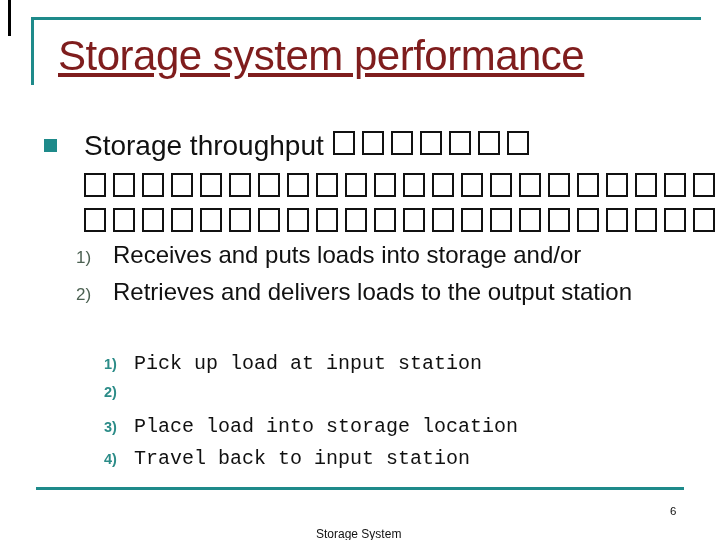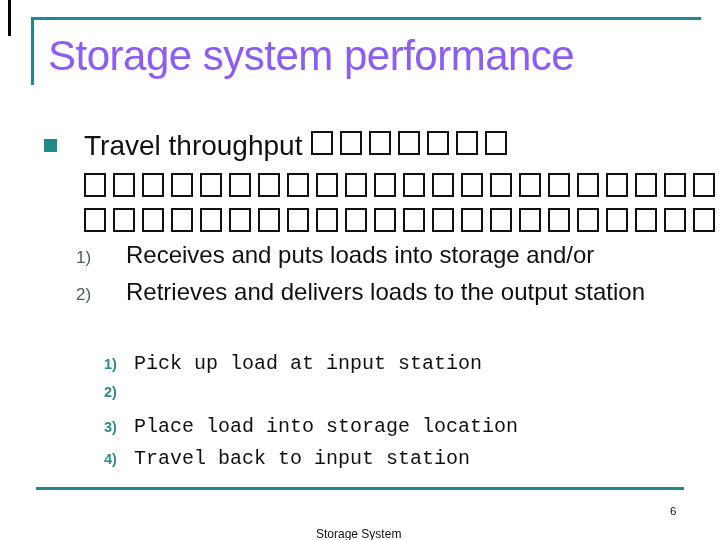--- a/index.html
+++ b/index.html
@@ -11,23 +11,23 @@
   }
   .abs{position:absolute;}
 
   
   .tick-black{left:8px;top:0;width:3px;height:36px;background:#000;}
   .rule-top{left:32px;top:17px;width:669px;height:3px;background:#1E8A8A;}
   .rule-left{left:31px;top:17px;width:3px;height:68px;background:#1E8A8A;}
   .rule-bottom{left:36px;top:487px;width:648px;height:3px;background:#1E8A8A;}
 
   .slide-title{
-    left:48px;top:35px;width:650px;
-    font-size:42px;line-height:1;color:#8b5cf6;
-    letter-spacing:-0.5px;white-space:nowrap;
+    left:58px;top:35px;width:650px;
+    font-size:42px;line-height:1;color:#7f1d1d;
+    letter-spacing:-0.5px;white-space:nowrap;text-decoration:underline;
   }
 
   
   .bullet-square{left:44px;top:139px;width:13px;height:13px;background:#1E8A8A;}
 
   .body-line{left:84px;white-space:nowrap;font-size:28px;line-height:36px;}
   .l1{top:128px;}
   .l2{top:170px;}
   .l3{top:205px;}
 
@@ -37,21 +37,21 @@
     border:2.5px solid #111;box-sizing:border-box;
     margin-right:7px;vertical-align:baseline;
   }
   .boxrun{display:inline;}
   .gap{margin-left:9px;}
 
   
   .list2{left:76px;top:241px;width:640px;}
   .list2 .row{display:flex;align-items:baseline;height:37px;white-space:nowrap;}
   .list2 .num{flex:0 0 37px;font-size:17px;color:#4C6152;}
-  .list2 .txt{font-size:24px;color:#111;margin-left:13px;}
+  .list2 .txt{font-size:24px;color:#111;}
   .hollow-bullet{
     flex:0 0 14px;height:11px;align-self:center;
     border:2px solid #4C6152;box-sizing:content-box;
     margin-right:21px;margin-top:2px;
   }
 
   
   .list3{left:104px;top:352px;width:560px;}
   .list3 .row{display:flex;align-items:baseline;height:31.5px;white-space:nowrap;}
   .list3 .num{flex:0 0 30px;font-size:14.5px;font-weight:bold;color:#2C8C88;}
@@ -64,21 +64,21 @@
 <body>
 
 <div class="abs tick-black"></div>
 <div class="abs rule-top"></div>
 <div class="abs rule-left"></div>
 
 <div class="abs slide-title">Storage system performance</div>
 
 <div class="abs bullet-square"></div>
 <div class="abs body-line l1">
-  <span>Travel throughput</span><span class="boxrun gap"><span class="tofu"></span><span class="tofu"></span><span class="tofu"></span><span class="tofu"></span><span class="tofu"></span><span class="tofu"></span><span class="tofu"></span></span>
+  <span>Storage throughput</span><span class="boxrun gap"><span class="tofu"></span><span class="tofu"></span><span class="tofu"></span><span class="tofu"></span><span class="tofu"></span><span class="tofu"></span><span class="tofu"></span></span>
 </div>
 <div class="abs body-line l2">
   <span class="boxrun"><span class="tofu"></span><span class="tofu"></span><span class="tofu"></span><span class="tofu"></span><span class="tofu"></span><span class="tofu"></span><span class="tofu"></span><span class="tofu"></span><span class="tofu"></span><span class="tofu"></span><span class="tofu"></span><span class="tofu"></span><span class="tofu"></span><span class="tofu"></span><span class="tofu"></span><span class="tofu"></span><span class="tofu"></span><span class="tofu"></span><span class="tofu"></span><span class="tofu"></span><span class="tofu"></span><span class="tofu"></span></span>
 </div>
 <div class="abs body-line l3">
   <span class="boxrun"><span class="tofu"></span><span class="tofu"></span><span class="tofu"></span><span class="tofu"></span><span class="tofu"></span><span class="tofu"></span><span class="tofu"></span><span class="tofu"></span><span class="tofu"></span><span class="tofu"></span><span class="tofu"></span><span class="tofu"></span><span class="tofu"></span><span class="tofu"></span><span class="tofu"></span><span class="tofu"></span><span class="tofu"></span><span class="tofu"></span><span class="tofu"></span><span class="tofu"></span><span class="tofu"></span><span class="tofu"></span></span>
 </div>
 
 <div class="abs list2">
   <div class="row">

